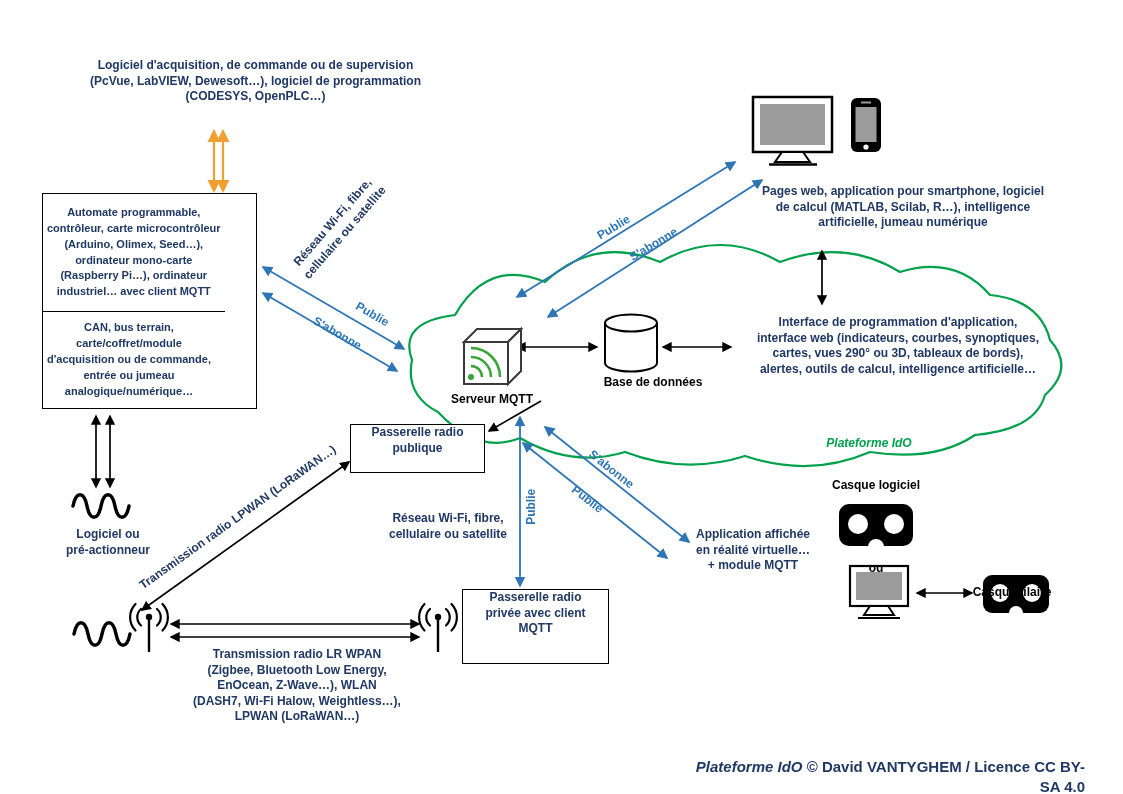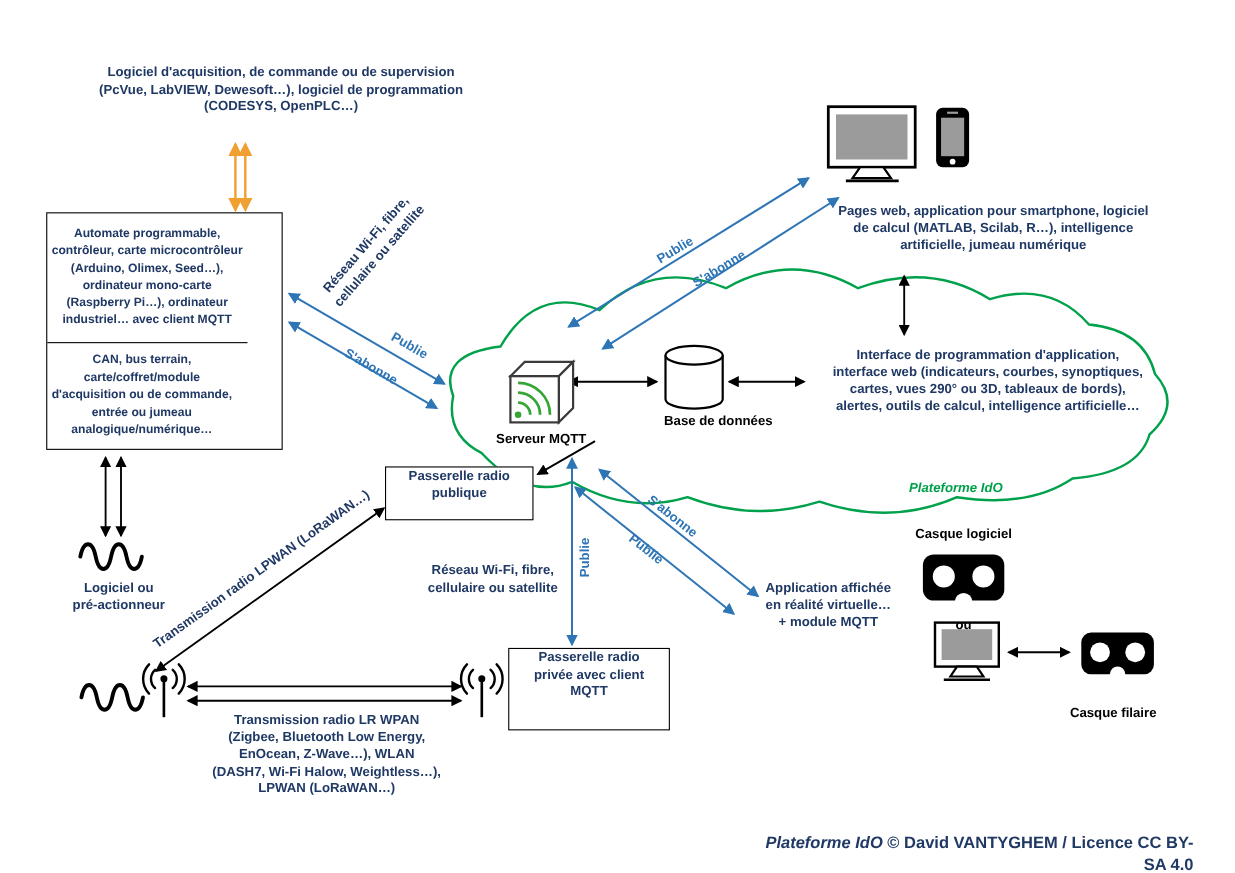--- a/index.html
+++ b/index.html
@@ -221,19 +221,19 @@
 
   <div class="txt blue rot" style="left:580px;top:462px;width:62px;transform:rotate(38deg);">S'abonne</div>
   <div class="txt blue rot" style="left:562px;top:492px;width:50px;transform:rotate(38deg);">Publie</div>
 
   <div class="txt" style="left:684px;top:527px;width:138px;">Application affichée
 en réalité virtuelle…
 + module MQTT</div>
 
   <div class="txt black" style="left:814px;top:478px;width:124px;">Casque logiciel</div>
   <div class="txt black" style="left:855px;top:549px;width:42px;margin-top:12px;">ou</div>
-  <div class="txt black" style="left:960px;top:641px;width:104px;">Casque filaire</div>
+  <div class="txt black" style="left:960px;top:585px;width:104px;">Casque filaire</div>
 
   <div id="credit" class="txt" style="left:690px;top:757px;width:395px;">
     <span class="it">Plateforme IdO</span><span> © David VANTYGHEM / Licence CC BY-SA 4.0</span>
   </div>
 
 </div>
 
 </body></html>

